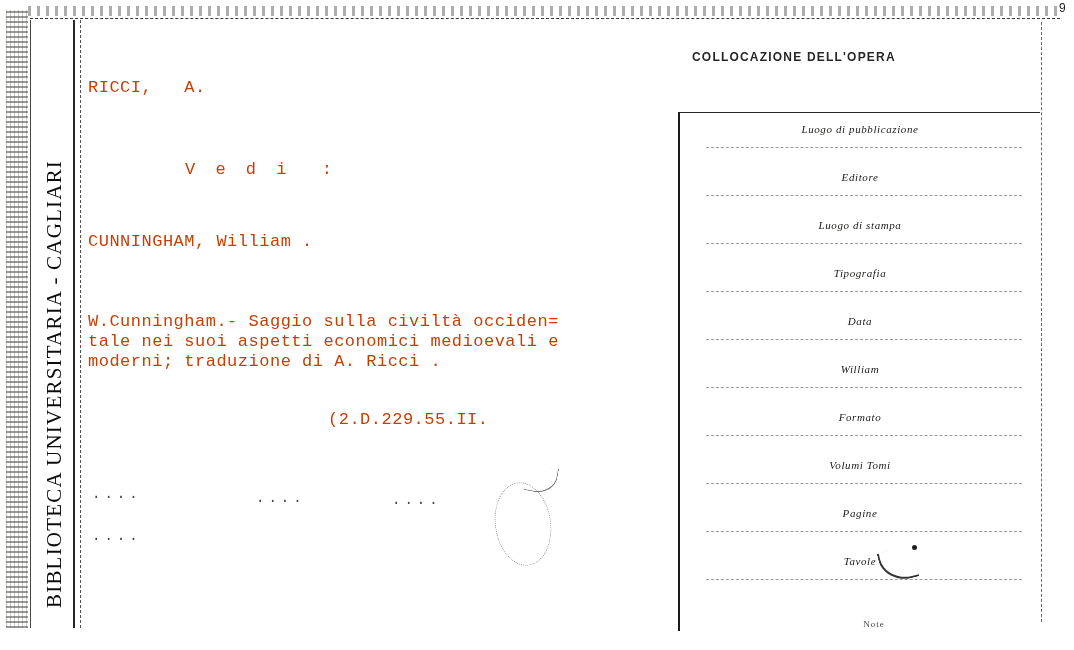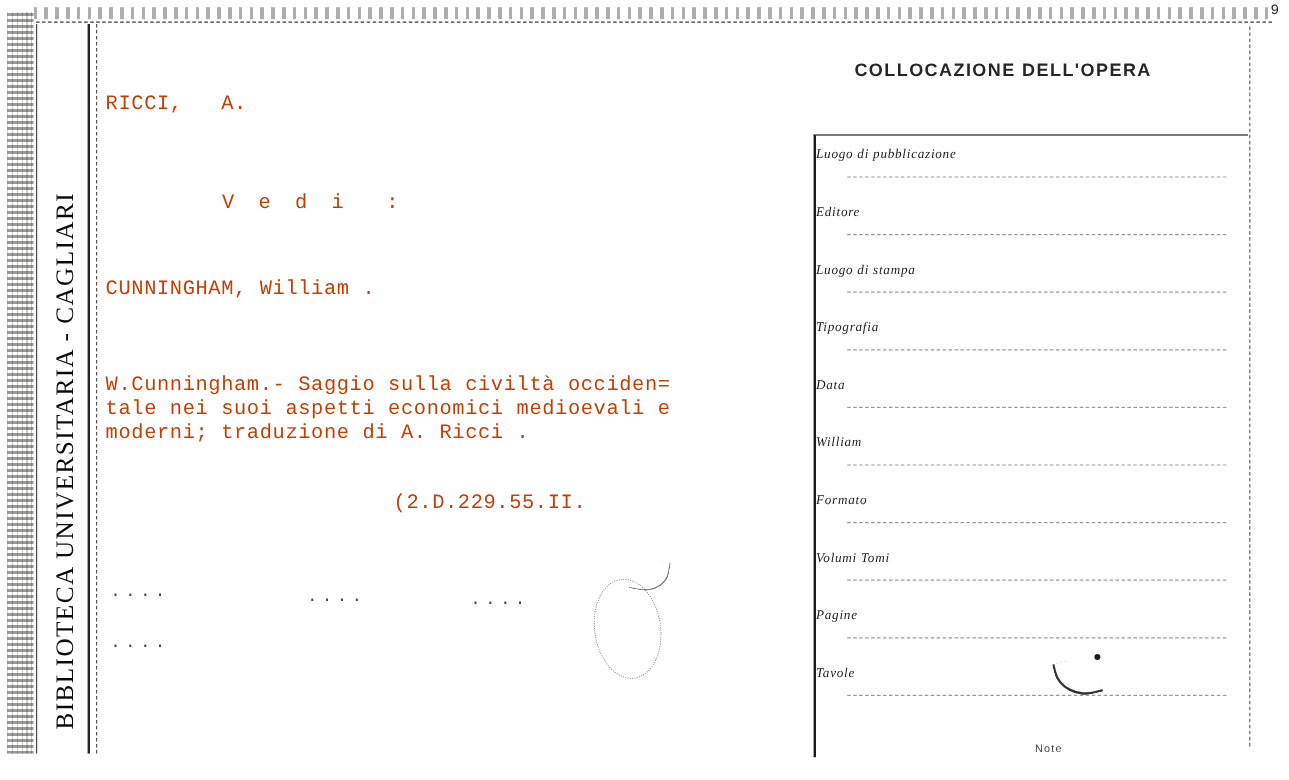--- a/index.html
+++ b/index.html
@@ -162,60 +162,60 @@
     position: absolute;
     font-family: "Liberation Mono", monospace;
     font-size: 14px;
     color: #444;
     letter-spacing: 4px;
   }
 
   
   #panel-title {
     position: absolute;
-    left: 712px; top: 50px;
+    left: 692px; top: 50px;
     font-family: "Liberation Sans", sans-serif;
-    font-size: 15px;
+    font-size: 12px;
     font-weight: bold;
     letter-spacing: 1.2px;
     color: #2a2a2a;
   }
   #panel {
     position: absolute;
     left: 678px; top: 112px;
     width: 360px; height: 518px;
     border-left: 2px solid #1f1f1f;
     border-top: 1px solid #2a2a2a;
   }
   .field-row {
     position: relative;
     height: 48px;
   }
   .field-label {
     position: absolute;
     left: 0; right: 0;
     top: 10px;
-    text-align: left;
+    text-align: center;
     font-family: "Liberation Serif", serif;
     font-style: italic;
     font-size: 11px;
     letter-spacing: 0.6px;
     color: #222;
   }
   .field-rule {
     position: absolute;
     left: 26px; right: 18px; top: 34px;
     border-bottom: 1px dashed #777;
     opacity: 0.75;
   }
   #panel-footer {
     position: absolute;
     left: 0; right: 0; bottom: 2px;
     text-align: center;
-    font-family: Liberation Sans, sans-serif;
+    font-family: Liberation Serif, serif;
     font-size: 9px;
     color: #444;
     letter-spacing: 1px;
     padding-left: 28px;
   }
   #panel-scribble {
     position: absolute;
     left: 200px; top: 436px;
     width: 34px; height: 30px;
     border-left: 2px solid #222;

